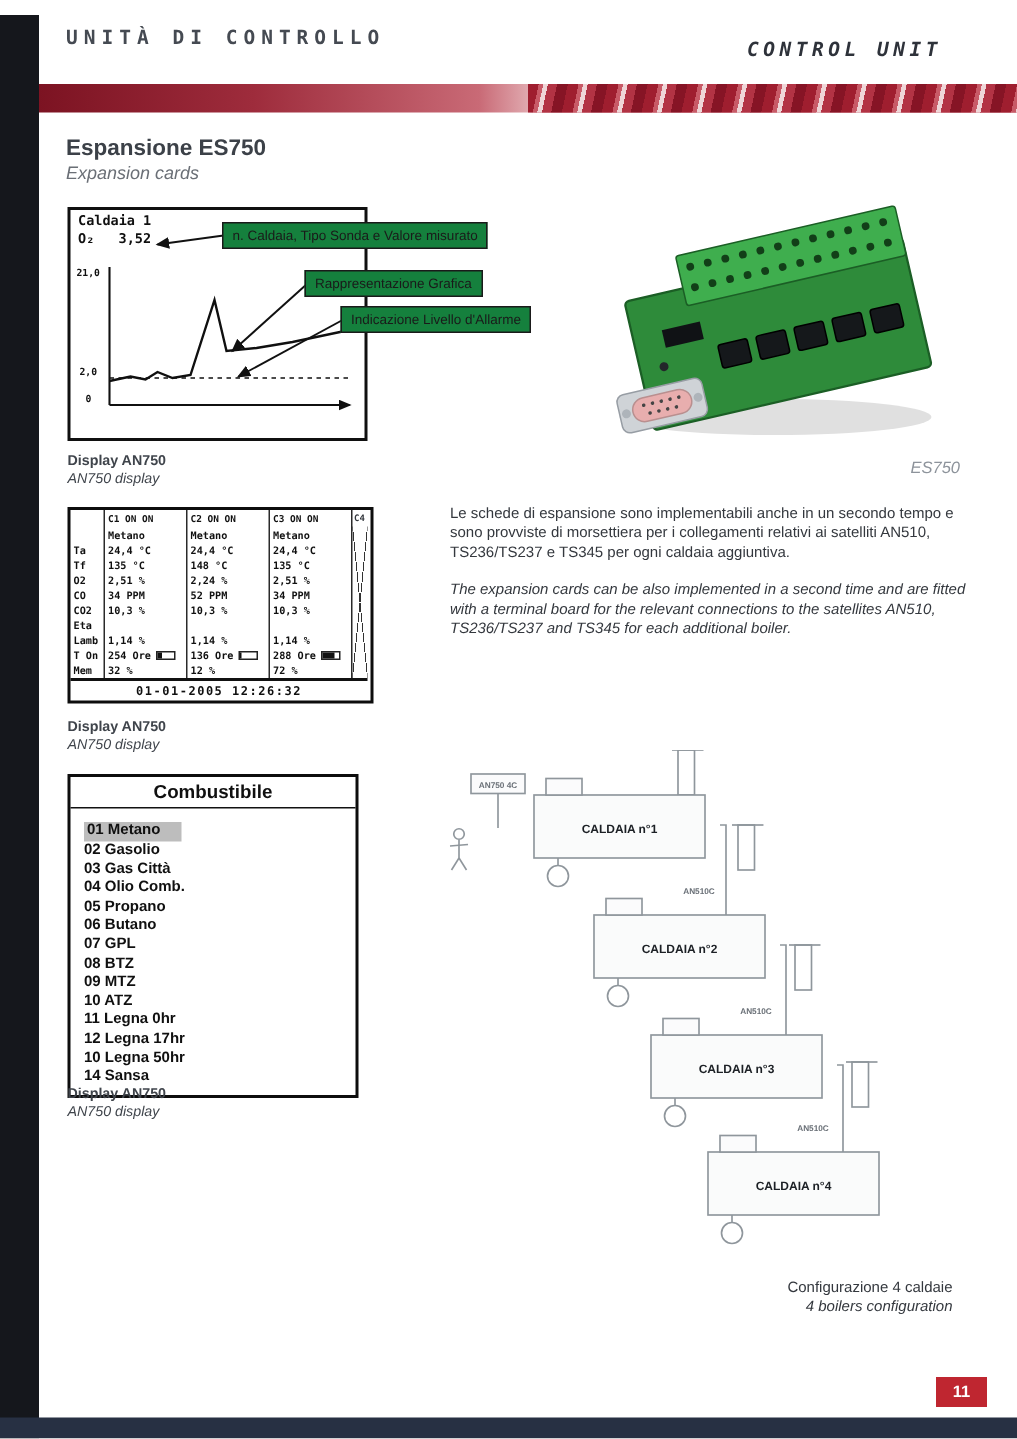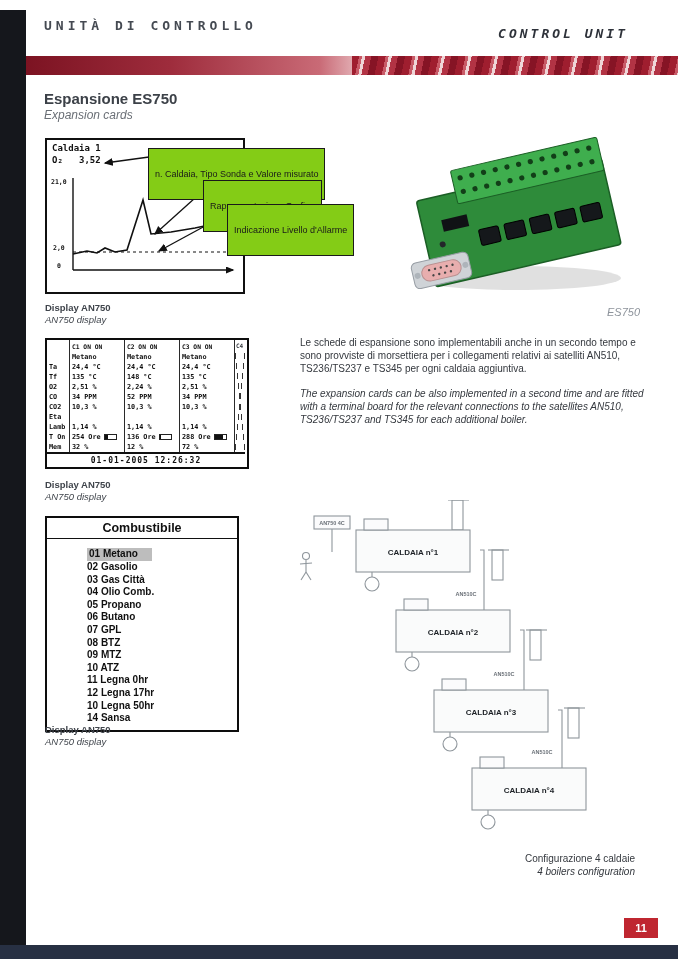--- a/index.html
+++ b/index.html
@@ -26,22 +26,22 @@
   
   .cap{width:200px;font-size:9.5px;line-height:12px;color:#3f444b;}
   .cap .b{font-weight:700;display:block;}
   .cap .i{font-style:italic;display:block;}
 
   
   .d1-wrap{left:45px;top:138px;width:338px;height:164px;}
   .d1-box{position:absolute;left:0;top:0;width:196px;height:152px;border:2px solid #101010;background:#fff;}
   .d1-txt{position:absolute;font:700 9px "DejaVu Sans Mono",monospace;color:#101010;}
   .d1-y{position:absolute;font:700 6.5px "DejaVu Sans Mono",monospace;color:#101010;}
-  .callout{position:absolute;border:1.5px solid #1a1a1a;background:#84cc16;
-    font:9px "Liberation Sans",sans-serif;color:#1a1a1a;padding:20px 6px;white-space:nowrap;z-index:3;text-align:center;}
+  .callout{position:absolute;border:1.5px solid #1a1a1a;background:#15803d;
+    font:9px "Liberation Sans",sans-serif;color:#1a1a1a;padding:3px 6px;white-space:nowrap;z-index:3;text-align:center;}
   .d1-arrows{position:absolute;left:0;top:0;z-index:2;}
 
   
   .d2-box{left:45px;top:338px;width:200px;border:2px solid #0d0d0d;background:#fff;}
   .d2-grid{display:grid;grid-template-columns:22px 55px 55px 55px 11px;
     grid-template-rows:12px 10px repeat(9,10px) 15px;}
   .d2c{font:700 6.8px "DejaVu Sans Mono",monospace;color:#101010;display:flex;align-items:center;
     padding-left:2px;white-space:nowrap;}
   .d2h{font-size:6.3px;}
   .vln{border-left:1px solid #2a2a2a;}
@@ -53,21 +53,21 @@
   .d2-footer{grid-column:1/6;border-top:2px solid #111;display:flex;align-items:center;justify-content:center;
     font:700 8px "DejaVu Sans Mono",monospace;letter-spacing:1px;color:#101010;}
   .membar{display:inline-block;width:11px;height:4px;border:1px solid #222;margin-left:3px;}
   .membar i{display:block;height:100%;background:#111;}
 
   
   .d3-box{left:45px;top:516px;width:190px;border:2px solid #0d0d0d;background:#fff;padding-bottom:5px;}
   .d3-title{font:700 12.5px "Liberation Sans",sans-serif;text-align:center;color:#101010;
     padding:3px 0 3px;border-bottom:1.5px solid #111;}
   .d3-list{padding:4px 0 0 9px;}
-  .d3-item{font:700 10px "Liberation Sans",sans-serif;color:#101010;line-height:12.6px;margin-left:31px;}
+  .d3-item{font:700 10px "Liberation Sans",sans-serif;color:#101010;line-height:12.6px;}
   .d3-item.sel{background:#bdbdbd;display:inline-block;padding:0 14px 0 2px;}
 
   
   .photo{left:385px;top:128px;}
   .photo-cap{left:460px;top:306px;width:180px;text-align:right;
     font:italic 11px "Liberation Sans",sans-serif;color:#8d939b;}
   .paras{left:300px;top:336px;width:348px;font-size:10px;line-height:13px;color:#34383e;}
   .paras .en{font-style:italic;margin-top:12px;}
 
   .schematic{left:290px;top:500px;}

